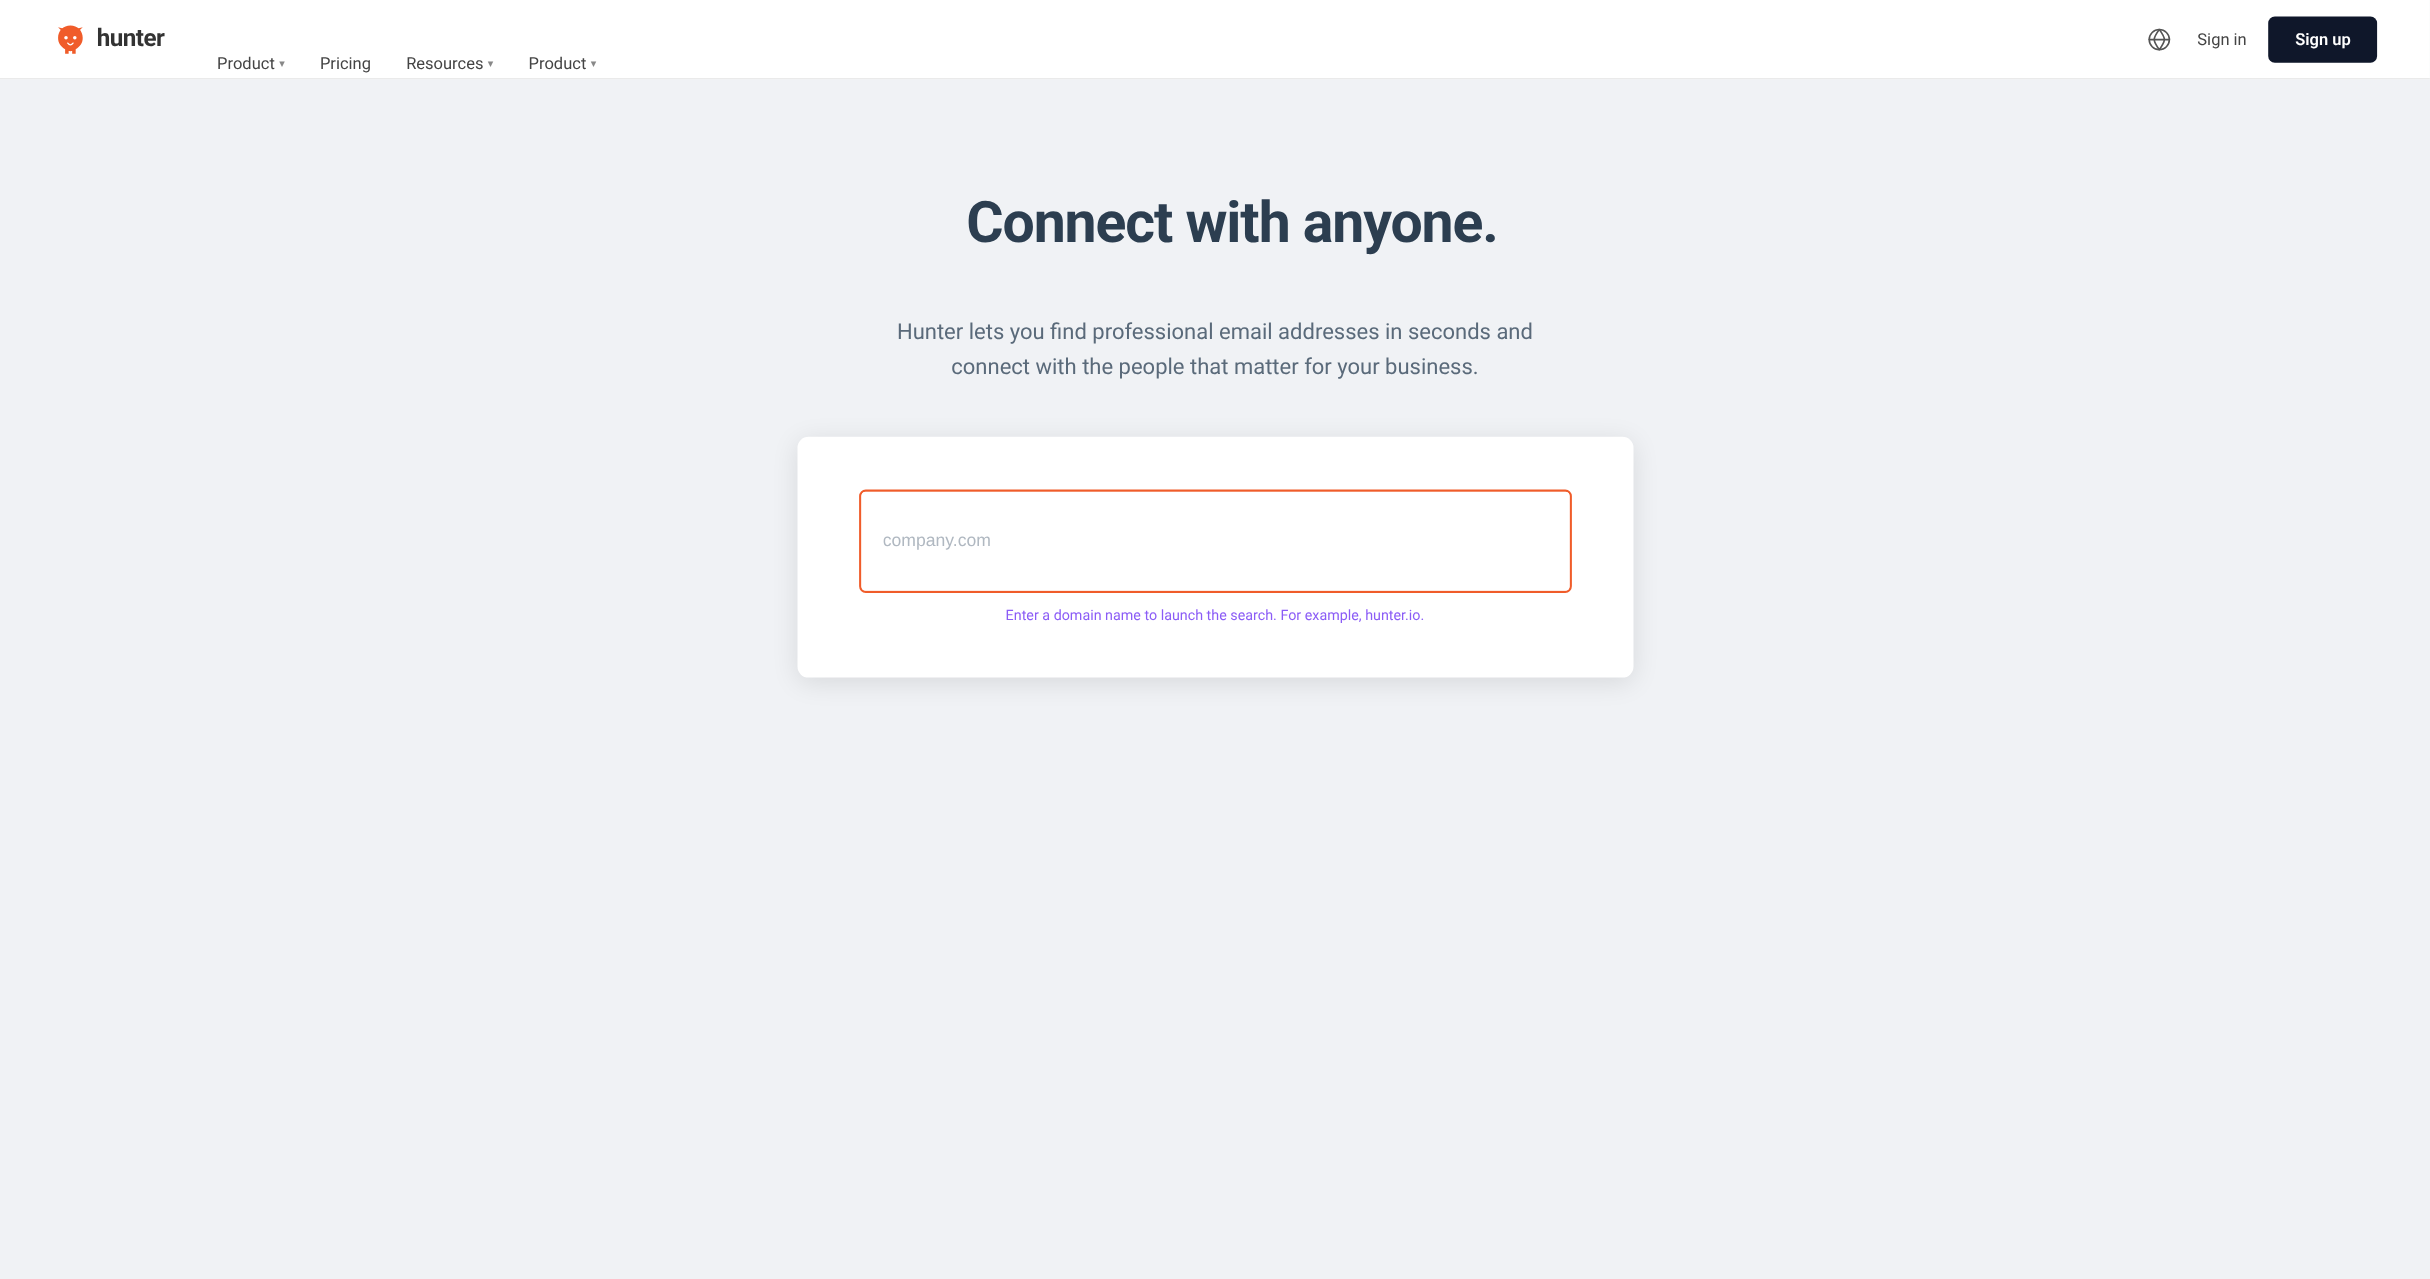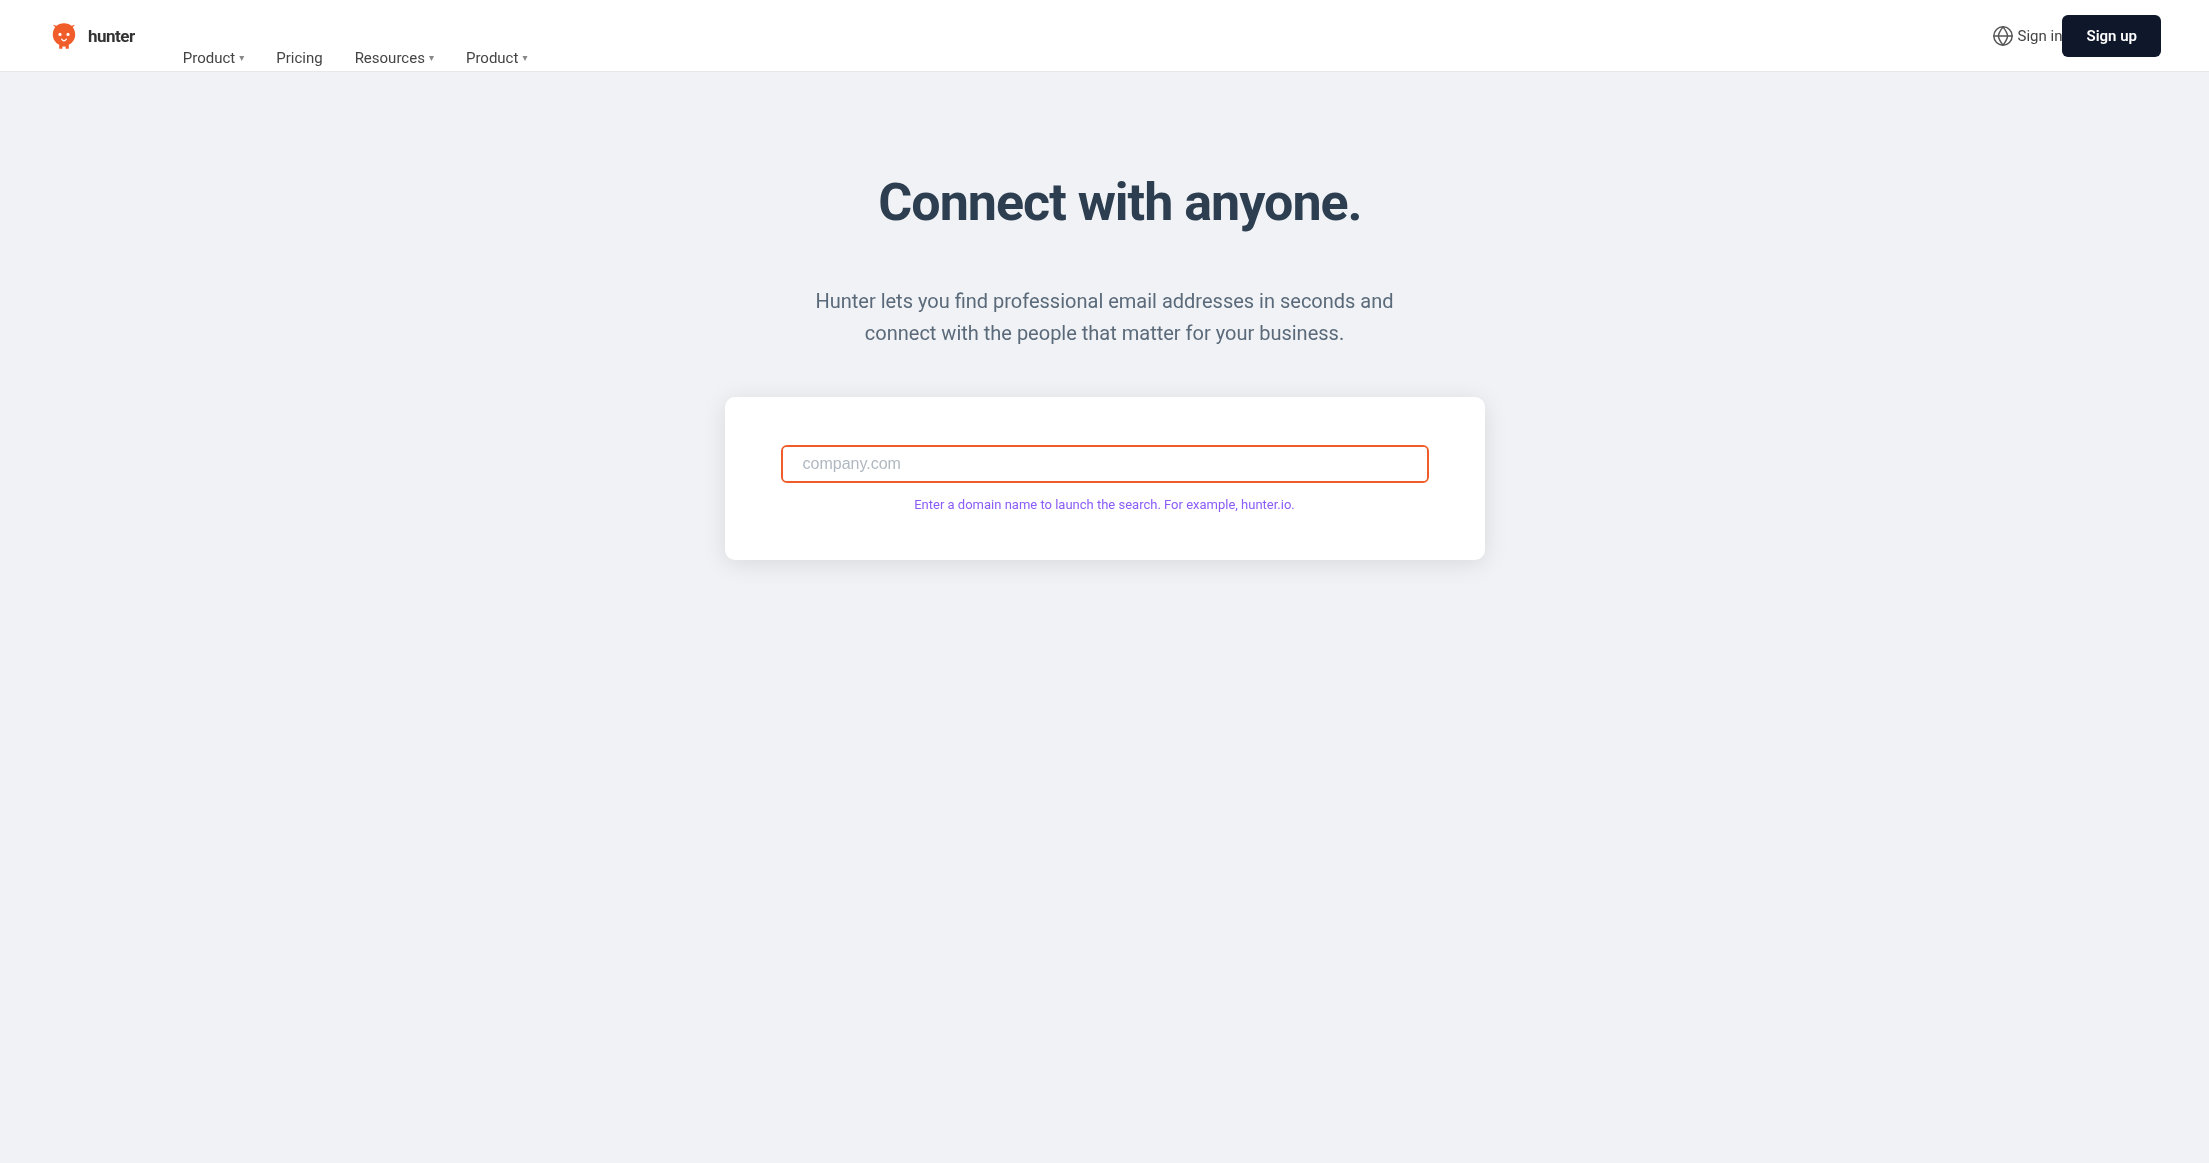--- a/index.html
+++ b/index.html
@@ -37,21 +37,21 @@
       gap: 8px;
       text-decoration: none;
     }
 
     .logo-icon {
       width: 32px;
       height: 32px;
     }
 
     .logo-text {
-      font-size: 17px;
+      font-size: 22px;
       font-weight: 700;
       color: #333333;
       letter-spacing: -0.5px;
     }
 
     .nav-links {
       display: flex;
       align-items: center;
       gap: 8px;
       list-style: none;
@@ -71,20 +71,21 @@
     }
 
     .chevron {
       font-size: 10px;
       color: #888;
     }
 
     .nav-right {
       display: flex;
       align-items: center;
+      gap: 20px;
     }
 
     .globe-btn {
       background: none;
       border: none;
       cursor: pointer;
       color: #555;
       font-size: 20px;
       padding: 4px;
       display: flex;
@@ -155,21 +156,21 @@
       border: 2px solid #f05c2a;
       border-radius: 6px;
       overflow: hidden;
       margin-bottom: 14px;
     }
 
     .search-input {
       flex: 1;
       border: none;
       outline: none;
-      padding: 8px 20px;
+      padding: 36px 20px;
       font-size: 16px;
       color: #333;
       background: #fff;
     }
 
     .search-input::placeholder {
       color: #b0b8c1;
     }
 
     .search-btn {

